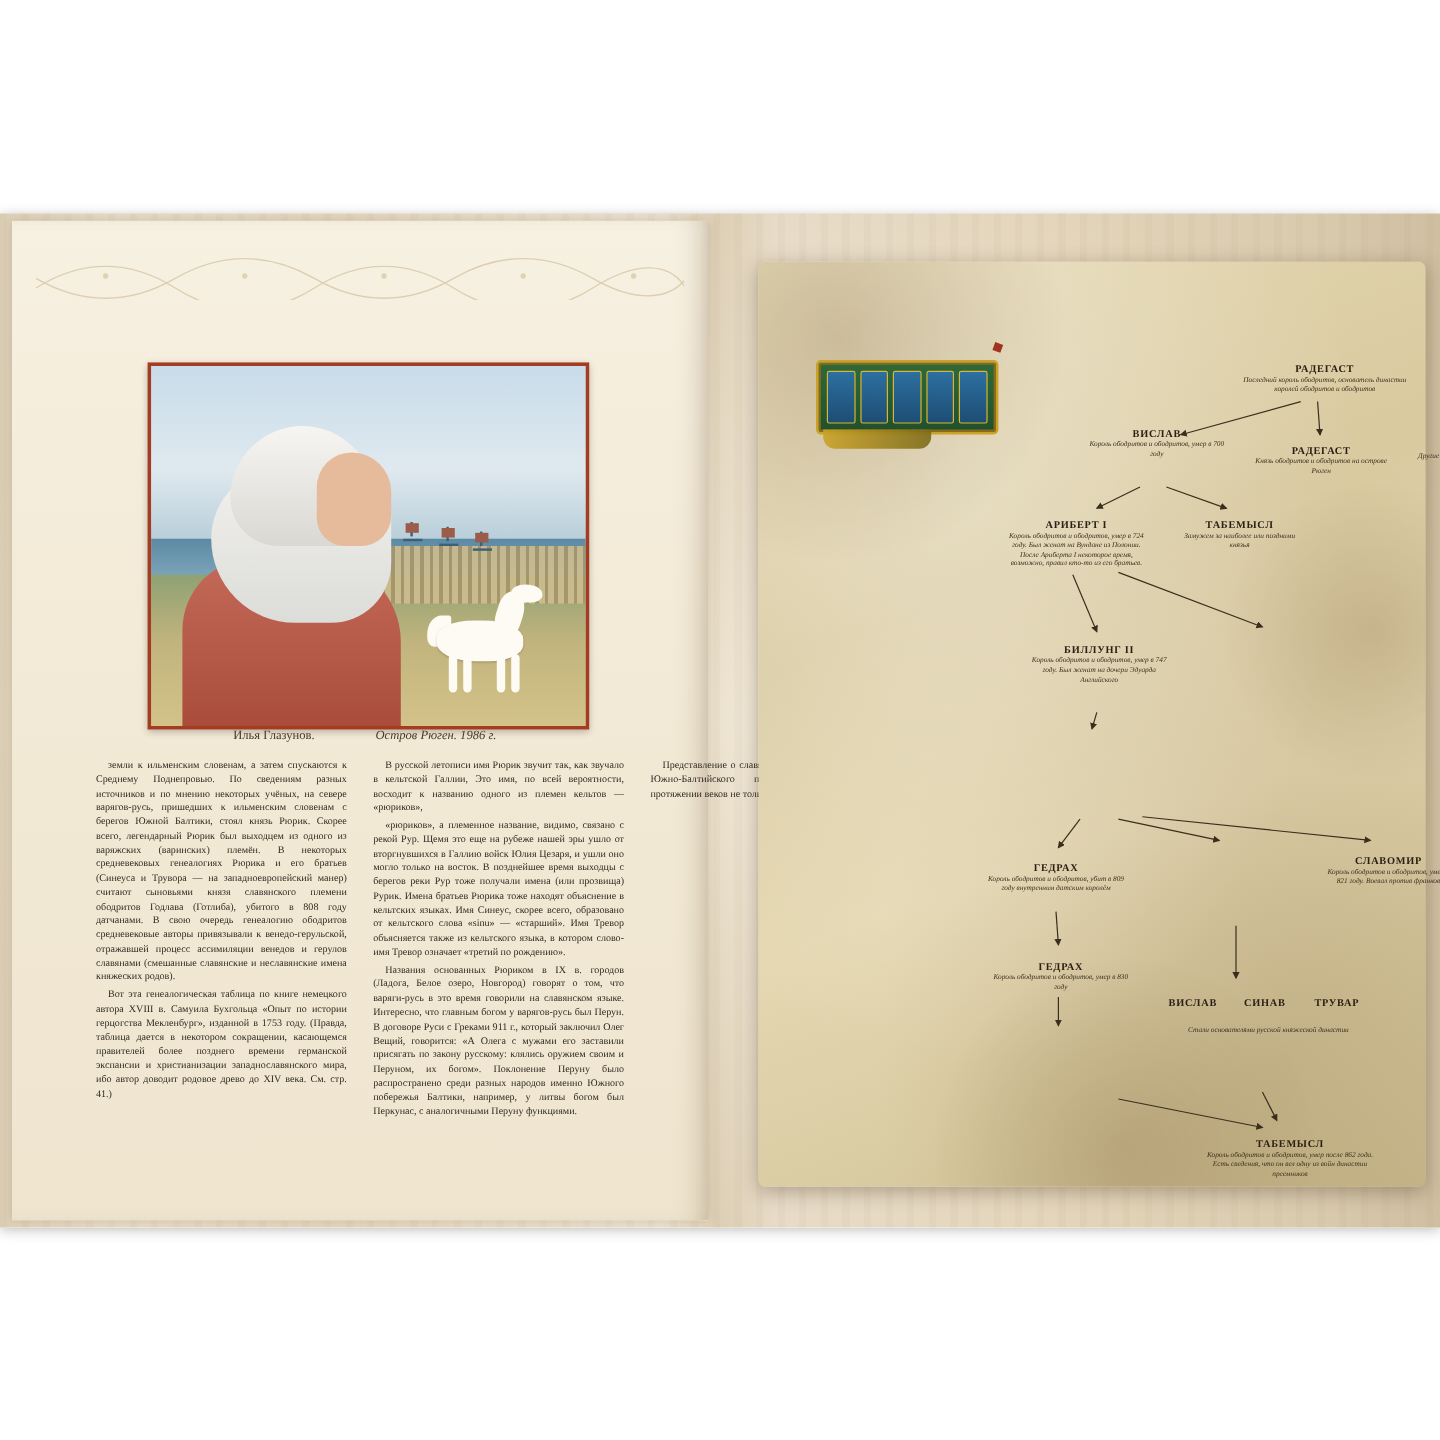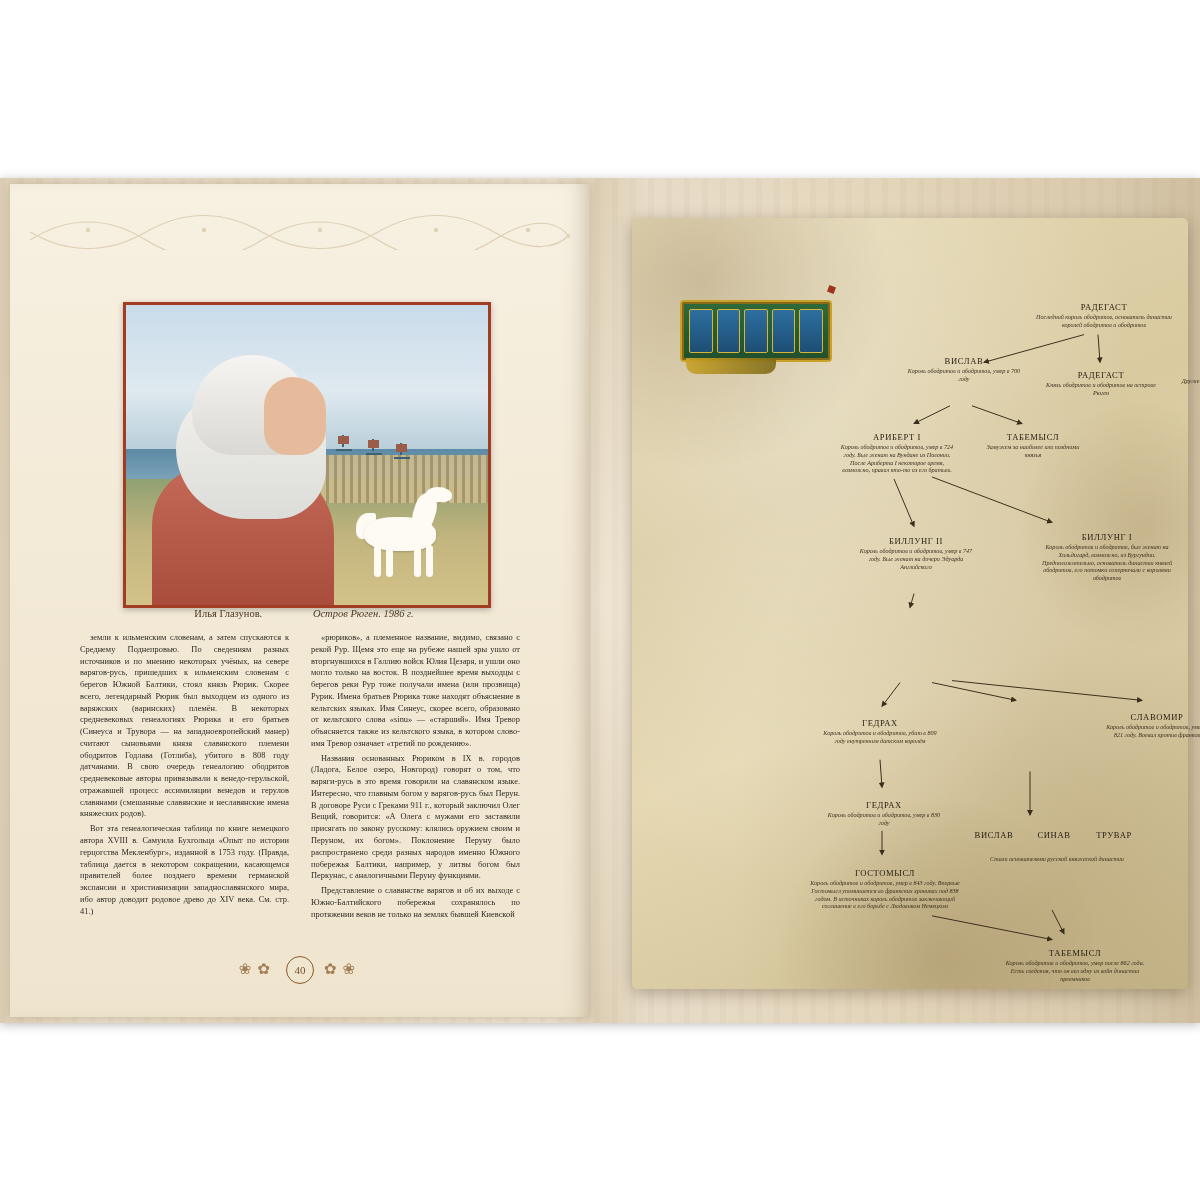--- a/index.html
+++ b/index.html
@@ -115,21 +115,21 @@
     border:2px solid #c9a227;border-radius:4px;
     box-shadow:0 0 0 2px #8a6a18 inset;
   }
   #headpiece .cells{position:absolute;inset:7px;display:flex;gap:4px;}
   #headpiece .cell{flex:1;background:linear-gradient(180deg,#2d6fa0,#1d4e74);border:1px solid #d8b43a;border-radius:2px;}
   #headpiece .tail{position:absolute;left:4px;bottom:-14px;width:90px;height:16px;
     background:linear-gradient(90deg,#c9a227,#7d6a18);border-radius:0 0 10px 10px;opacity:.9;}
   .redmark{position:absolute;left:196px;top:68px;width:7px;height:7px;background:#a0331f;transform:rotate(20deg);}
   
   .node{position:absolute;text-align:center;color:#2a2114;}
-  .node .n{font-size:8.6px;font-weight:normal;letter-spacing:.6px;}
+  .node .n{font-size:8.6px;font-weight:bold;letter-spacing:.6px;}
   .node .d{font-size:6.1px;font-style:italic;line-height:1.28;margin-top:2px;color:#3a2f1d;}
   svg#links{position:absolute;left:0;top:0;width:100%;height:100%;pointer-events:none;}
 </style>
 </head>
 <body>
 
 <div id="spread">
 
   <div class="page" id="leftpage">
 
@@ -176,30 +176,26 @@
     </div>
 
     <figcaption>
       <span class="author">Илья Глазунов.</span>
       <span class="title">Остров Рюген. 1986 г.</span>
     </figcaption>
 
     <div class="cols">
       <p>земли к ильменским словенам, а затем спускаются к Среднему Поднепровью. По сведениям разных источников и по мнению некоторых учёных, на севере варягов-русь, пришедших к ильменским словенам с берегов Южной Балтики, стоял князь Рюрик. Скорее всего, легендарный Рюрик был выходцем из одного из варяжских (варинских) племён. В некоторых средневековых генеалогиях Рюрика и его братьев (Синеуса и Трувора — на западноевропейский манер) считают сыновьями князя славянского племени ободритов Годлава (Готлиба), убитого в 808 году датчанами. В свою очередь генеалогию ободритов средневековые авторы привязывали к венедо-герульской, отражавшей процесс ассимиляции венедов и герулов славянами (смешанные славянские и неславянские имена княжеских родов).</p>
       <p>Вот эта генеалогическая таблица по книге немецкого автора XVIII в. Самуила Бухгольца «Опыт по истории герцогства Мекленбург», изданной в 1753 году. (Правда, таблица дается в некотором сокращении, касающемся правителей более позднего времени германской экспансии и христианизации западнославянского мира, ибо автор доводит родовое древо до XIV века. См. стр. 41.)</p>
+      <p>В русской летописи имя Рюрик звучит так, как звучало в кельтской Галлии, Это имя, по всей вероятности, восходит к названию одного из племен кельтов — «рюриков»,</p>
       <p>«рюриков», а племенное название, видимо, связано с рекой Рур. Щемя это еще на рубеже нашей эры ушло от вторгнувшихся в Галлию войск Юлия Цезаря, и ушли оно могло только на восток. В позднейшее время выходцы с берегов реки Рур тоже получали имена (или прозвища) Рурик. Имена братьев Рюрика тоже находят объяснение в кельтских языках. Имя Синеус, скорее всего, образовано от кельтского слова «sinu» — «старший». Имя Тревор объясняется также из кельтского языка, в котором слово-имя Тревор означает «третий по рождению».</p>
       <p>Названия основанных Рюриком в IX в. городов (Ладога, Белое озеро, Новгород) говорят о том, что варяги-русь в это время говорили на славянском языке. Интересно, что главным богом у варягов-русь был Перун. В договоре Руси с Греками 911 г., который заключил Олег Вещий, говорится: «А Олега с мужами его заставили присягать по закону русскому: клялись оружием своим и Перуном, их богом». Поклонение Перуну было распространено среди разных народов именно Южного побережья Балтики, например, у литвы богом был Перкунас, с аналогичными Перуну функциями.</p>
       <p>Представление о славянстве варягов и об их выходе с Южно-Балтийского побережья сохранялось по протяжении веков не только на землях бывшей Киевской</p>
     </div>
 
-    <div class="page-foot">
-      <span class="foot-orn">❀✿</span>
-      <span class="folio">40</span>
-      <span class="foot-orn">✿❀</span>
-    </div>
   </div>
 
   <div class="page" id="rightpage">
 
     <div id="headpiece">
       <div class="cells">
         <div class="cell"></div>
           <div class="cell"></div>
           <div class="cell"></div>
         <div class="cell"></div>
@@ -254,40 +250,32 @@
       <div class="d">Король ободритов и ободритов, умер в 724 году. Был женат на Вундане из Полонии. После Ариберта I некоторое время, возможно, правил кто-то из его братьев.</div>
     </div>
     <div class="node" style="left:346px;top:214px;width:110px">
       <div class="n">ТАБЕМЫСЛ</div>
       <div class="d">Замужем за наиболее или поздними князья</div>
     </div>
     <div class="node" style="left:222px;top:318px;width:124px">
       <div class="n">БИЛЛУНГ II</div>
       <div class="d">Король ободритов и ободритов, умер в 747 году. Был женат на дочери Эдуарда Английского</div>
     </div>
-    <div class="node" style="left:400px;top:314px;width:150px">
-      <div class="n">БИЛЛУНГ I</div>
-      <div class="d">Король ободритов и ободритов, был женат на Хильдигард, возможно, из Бургундии. Предположительно, основатель династии князей ободритов, его потомки соперничали с королями ободритов</div>
-    </div>
     <div class="node" style="left:190px;top:500px;width:116px">
       <div class="n">ГЕДРАХ</div>
       <div class="d">Король ободритов и ободритов, убит в 809 году внутренним датским королём</div>
     </div>
     <div class="node" style="left:470px;top:494px;width:110px">
       <div class="n">СЛАВОМИР</div>
       <div class="d">Король ободритов и ободритов, умер в 821 году. Воевал против франков</div>
     </div>
     <div class="node" style="left:194px;top:582px;width:116px">
       <div class="n">ГЕДРАХ</div>
       <div class="d">Король ободритов и ободритов, умер в 830 году</div>
     </div>
-    <div class="node" style="left:178px;top:650px;width:150px">
-      <div class="n">ГОСТОМЫСЛ</div>
-      <div class="d">Король ободритов и ободритов, умер в 843 году. Впервые Гостомысл упоминается во франкских хрониках под 838 годом. В источниках король ободритов заключающий соглашение в его борьбе с Людовиком Немецким</div>
-    </div>
     <div class="node" style="left:334px;top:612px;width:56px">
       <div class="n">ВИСЛАВ</div>
     </div>
     <div class="node" style="left:394px;top:612px;width:56px">
       <div class="n">СИНАВ</div>
     </div>
     <div class="node" style="left:452px;top:612px;width:60px">
       <div class="n">ТРУВАР</div>
     </div>
     <div class="node" style="left:350px;top:636px;width:150px">

